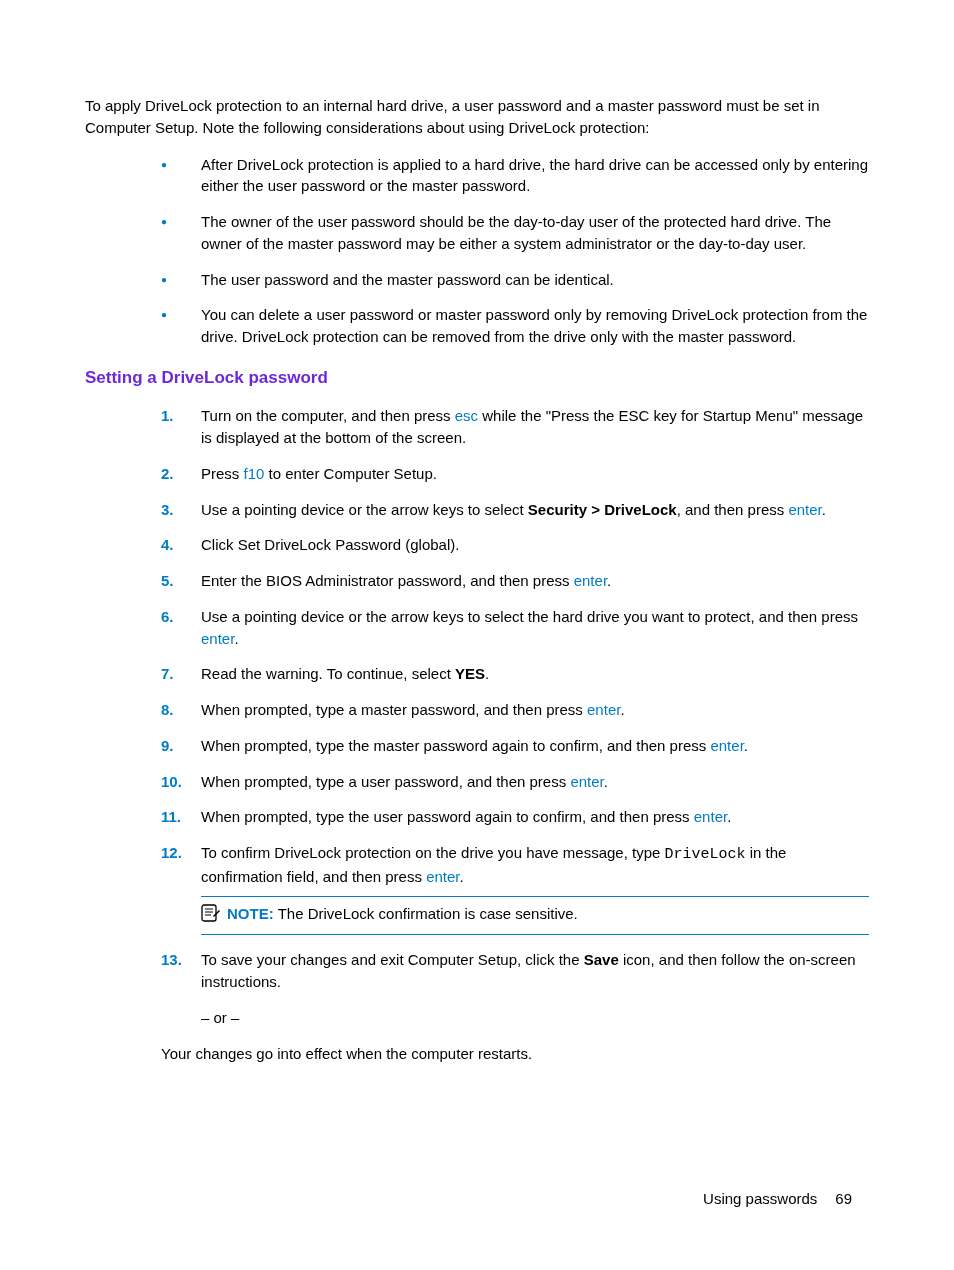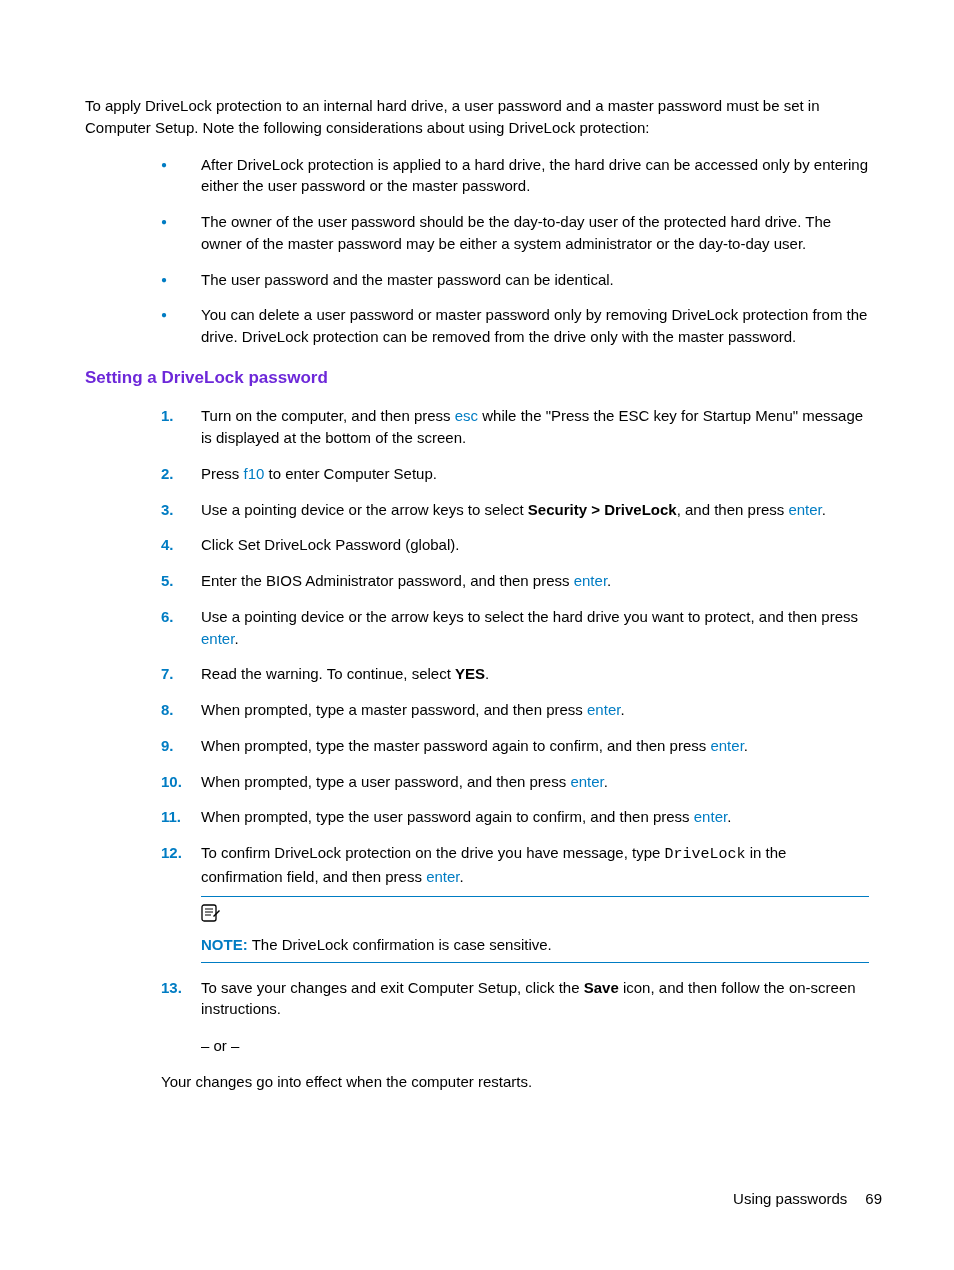--- a/index.html
+++ b/index.html
@@ -102,21 +102,21 @@
       font-weight: bold;
       margin-right: 4px;
     }
     .sub-indent {
       margin-left: 116px;
       margin-bottom: 14px;
     }
     .footer {
       position: absolute;
       bottom: 60px;
-      right: 72px;
+      right: 102px;
       font-size: 15px;
     }
     .page-num {
       margin-left: 18px;
     }
   </style>
 </head>
 <body>
 
 <div class="page">
@@ -139,21 +139,21 @@
     <li><span>Use a pointing device or the arrow keys to select </span><span class="bold">Security &gt; DriveLock</span><span>, and then press </span><span class="keycap">enter</span><span>.</span></li>
     <li>Click Set DriveLock Password (global).</li>
     <li><span>Enter the BIOS Administrator password, and then press </span><span class="keycap">enter</span><span>.</span></li>
     <li><span>Use a pointing device or the arrow keys to select the hard drive you want to protect, and then press </span><span class="keycap">enter</span><span>.</span></li>
     <li><span>Read the warning. To continue, select </span><span class="bold">YES</span><span>.</span></li>
     <li><span>When prompted, type a master password, and then press </span><span class="keycap">enter</span><span>.</span></li>
     <li><span>When prompted, type the master password again to confirm, and then press </span><span class="keycap">enter</span><span>.</span></li>
     <li><span>When prompted, type a user password, and then press </span><span class="keycap">enter</span><span>.</span></li>
     <li><span>When prompted, type the user password again to confirm, and then press </span><span class="keycap">enter</span><span>.</span></li>
     <li><span>To confirm DriveLock protection on the drive you have message, type </span><span class="mono">DriveLock</span><span> in the confirmation field, and then press </span><span class="keycap">enter</span><span>.</span>
-      <div class="note-box" style="margin-left:0;flex-direction:column;">
+      <div class="note-box" style="margin-left:0;">
         <span class="note-icon">
           <svg width="20" height="18" viewBox="0 0 20 18">
               <rect x="1" y="1" width="14" height="16" rx="2" fill="none" stroke="#000" stroke-width="1.3"></rect>
               <line x1="4" y1="5" x2="12" y2="5" stroke="#000" stroke-width="1"></line>
               <line x1="4" y1="8" x2="12" y2="8" stroke="#000" stroke-width="1"></line>
               <line x1="4" y1="11" x2="10" y2="11" stroke="#000" stroke-width="1"></line>
               <path d="M12 12 L18 6 L19 7 L13 13 Z" fill="#000"></path>
             </svg>
         </span>
         <span><span class="note-label">NOTE:</span><span>The DriveLock confirmation is case sensitive.</span></span>

